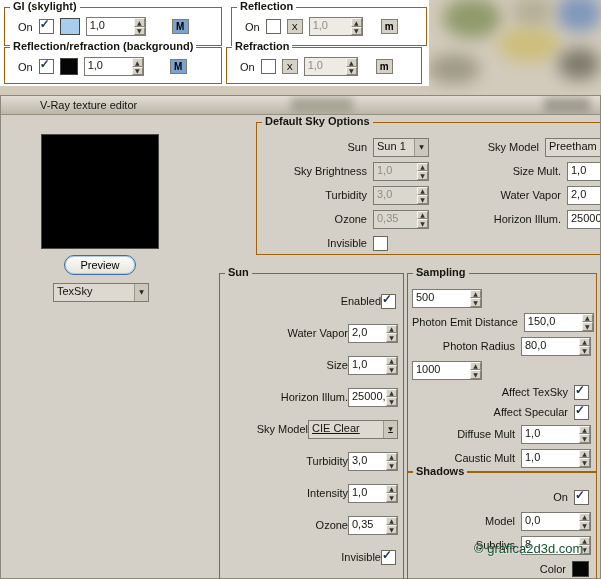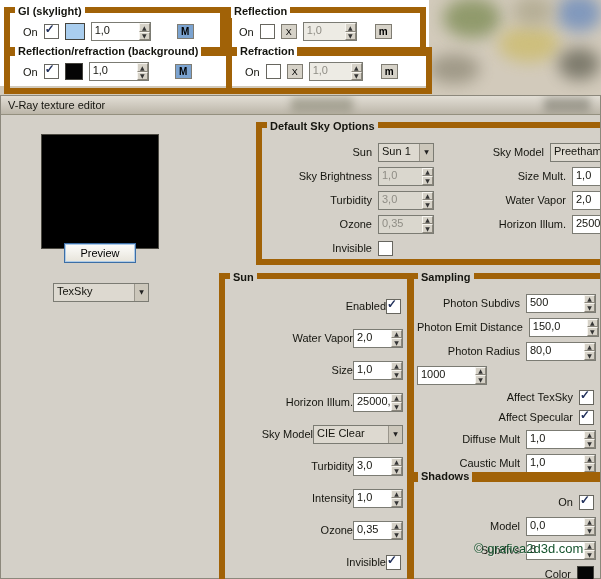--- a/index.html
+++ b/index.html
@@ -5,21 +5,21 @@
   html,body{margin:0;padding:0;}
   body{font-family:"Liberation Sans",sans-serif;background:#777;}
   .screen{position:relative;width:601px;height:579px;overflow:hidden;background:#cfc8ba;font-size:11px;color:#15150f;}
 
   
   .blur-zone{position:absolute;left:0;top:0;width:601px;height:97px;background:#d2cabb;overflow:hidden;}
   .blob{position:absolute;border-radius:50%;filter:blur(8px);opacity:.85;}
 
   
   .top-panel{position:absolute;left:0;top:0;width:429px;height:86px;background:#ffffff;z-index:2;}
-  .group{position:absolute;border:6px solid #a16207;}
+  .group{position:absolute;border:1px solid #a16207;}
   .group-title{position:absolute;top:-8px;left:5px;padding:0 3px;font-weight:bold;white-space:nowrap;line-height:13px;font-size:11px;}
   .top-panel .group-title{background:#fff;}
   .window-body .group-title{background:#d4d0c8;}
   .tp-row{display:flex;align-items:center;gap:6px;margin-top:9px;padding:0 10px 0 13px;}
   .lbl{white-space:nowrap;}
 
   
   .checkbox{position:relative;display:inline-block;width:13px;height:13px;background:#fff;border:1px solid #67665f;flex:none;}
   .checkbox .check{display:none;position:absolute;left:0;top:-3px;font-size:12px;font-weight:bold;color:#22315c;}
   .checkbox.checked .check{display:inline;}
@@ -41,27 +41,27 @@
   
   .map-btn{width:17px;height:15px;padding:0;font-size:10px;line-height:12px;font-weight:bold;border:1px solid #7f7c72;background:#d6d2c8;cursor:default;flex:none;}
   .x-btn{width:16px;height:15px;padding:0;font-size:9px;line-height:12px;border:1px solid #7f7c72;background:#d6d2c8;cursor:default;flex:none;}
   .swatch{display:inline-block;border:1px solid #45443e;flex:none;}
   .swatch.tp{width:18px;height:15px;}
   .swatch.small{width:15px;height:14px;}
 
   
   .vray-window{position:absolute;left:0;top:95px;width:601px;height:484px;background:#d4d0c8;border:1px solid #8c887c;box-sizing:border-box;z-index:1;}
   .titlebar{position:relative;height:18px;background:linear-gradient(#e2ded5,#bcb6a9);border-bottom:1px solid #94907f;display:flex;align-items:center;padding-left:7px;overflow:hidden;}
-  .titlebar .title-text{position:relative;z-index:2;}
+  .titlebar .title-text{position:relative;z-index:2;margin-left:32px;}
   .smudge{position:absolute;filter:blur(4px);opacity:.4;z-index:1;}
   .window-body{position:relative;width:100%;height:465px;overflow:hidden;}
 
   
   .preview-box{position:absolute;left:40px;top:19px;width:116px;height:113px;background:#000;border:1px solid #4c4a42;}
-  .preview-btn{position:absolute;left:63px;top:128px;width:72px;height:20px;border:1px solid #3c6ea5;border-radius:0;background:linear-gradient(#fdfdfc,#e7e4da);box-shadow:inset 0 0 0 1px #aecbe8;font-size:11px;font-family:"Liberation Sans",sans-serif;cursor:default;}
+  .preview-btn{position:absolute;left:63px;top:140px;width:72px;height:20px;border:1px solid #3c6ea5;border-radius:10px;background:linear-gradient(#fdfdfc,#e7e4da);box-shadow:inset 0 0 0 1px #aecbe8;font-size:11px;font-family:"Liberation Sans",sans-serif;cursor:default;}
   .texsky{position:absolute;left:52px;top:168px;width:94px;}
 
   
   .grp-ds{left:218px;top:7px;width:376px;height:131px;margin-left:37px;}
   .grp-sun{left:218px;top:158px;width:183px;height:314px;}
   .grp-smp{left:406px;top:158px;width:188px;height:197px;}
   .grp-shd{left:406px;top:357px;width:188px;height:120px;}
 
   
   .ds-rows{padding-top:12px;}
@@ -73,21 +73,21 @@
   .ds-fld-b{width:58px;flex:none;margin-right:8px;display:flex;}
   .ds-fld-b > *{width:100%;}
   .ds-fld-b.wide{width:80px;}
 
   
   .sun-rows{padding-top:11px;}
   .sun-row{display:flex;align-items:center;height:32px;padding:0 7px 0 6px;}
   .sun-lbl{flex:1;text-align:right;white-space:nowrap;}
   .sun-fld{width:48px;flex:none;display:flex;}
   .sun-fld > *{width:100%;}
-  .sun-fld.wide{width:88px;}
+  .sun-fld.wide{width:88px;text-decoration:underline;}
 
   
   .smp-rows{padding-top:12px;}
   .smp-row{display:flex;align-items:center;height:24px;padding:0 7px 0 4px;}
   .smp-row.cb{height:20px;}
   .smp-lbl{flex:1;text-align:right;padding-right:6px;white-space:nowrap;}
   .smp-fld{width:68px;flex:none;display:flex;}
   .smp-fld > *{width:100%;}
 
   .watermark{position:absolute;left:474px;top:541px;z-index:10;font-size:13px;color:#14532d;text-shadow:1px 1px 0 rgba(255,255,255,.45);white-space:nowrap;}
@@ -120,21 +120,21 @@
           <span class="val">1,0</span>
           <span class="btns">
             <button class="sb">▲</button>
             <button class="sb">▼</button>
           </span>
         </div>
         <button class="map-btn" style="margin-left: 20px; background-color: rgb(123, 163, 208);">M</button>
       </div>
     </div>
 
-    <div class="group" style="left:220px;top:7px;width:194px;height:37px;">
+    <div class="group" style="left:231px;top:7px;width:194px;height:37px;">
       <span class="group-title">Reflection</span>
       <div class="tp-row">
         <span class="lbl">On</span>
         <span class="checkbox"></span>
         <button class="x-btn">X</button>
         <div class="spin disabled" style="width:52px">
           <span class="val">1,0</span>
           <span class="btns">
             <button class="sb">▲</button>
             <button class="sb">▼</button>
@@ -389,21 +389,20 @@
                 <span class="check">✓</span>
               </span>
           </div>
         </div>
       </div>
 
       <div class="group grp-smp">
         <span class="group-title">Sampling</span>
         <div class="smp-rows">
           <div class="smp-row">
-            <span class="smp-lbl">Photon Subdivs</span>
             <div class="smp-fld">
                 <div class="spin">
                   <span class="val">500</span>
                   <span class="btns">
                     <button class="sb">▲</button>
                     <button class="sb">▼</button>
                   </span>
                 </div>
               </div>
           </div>

